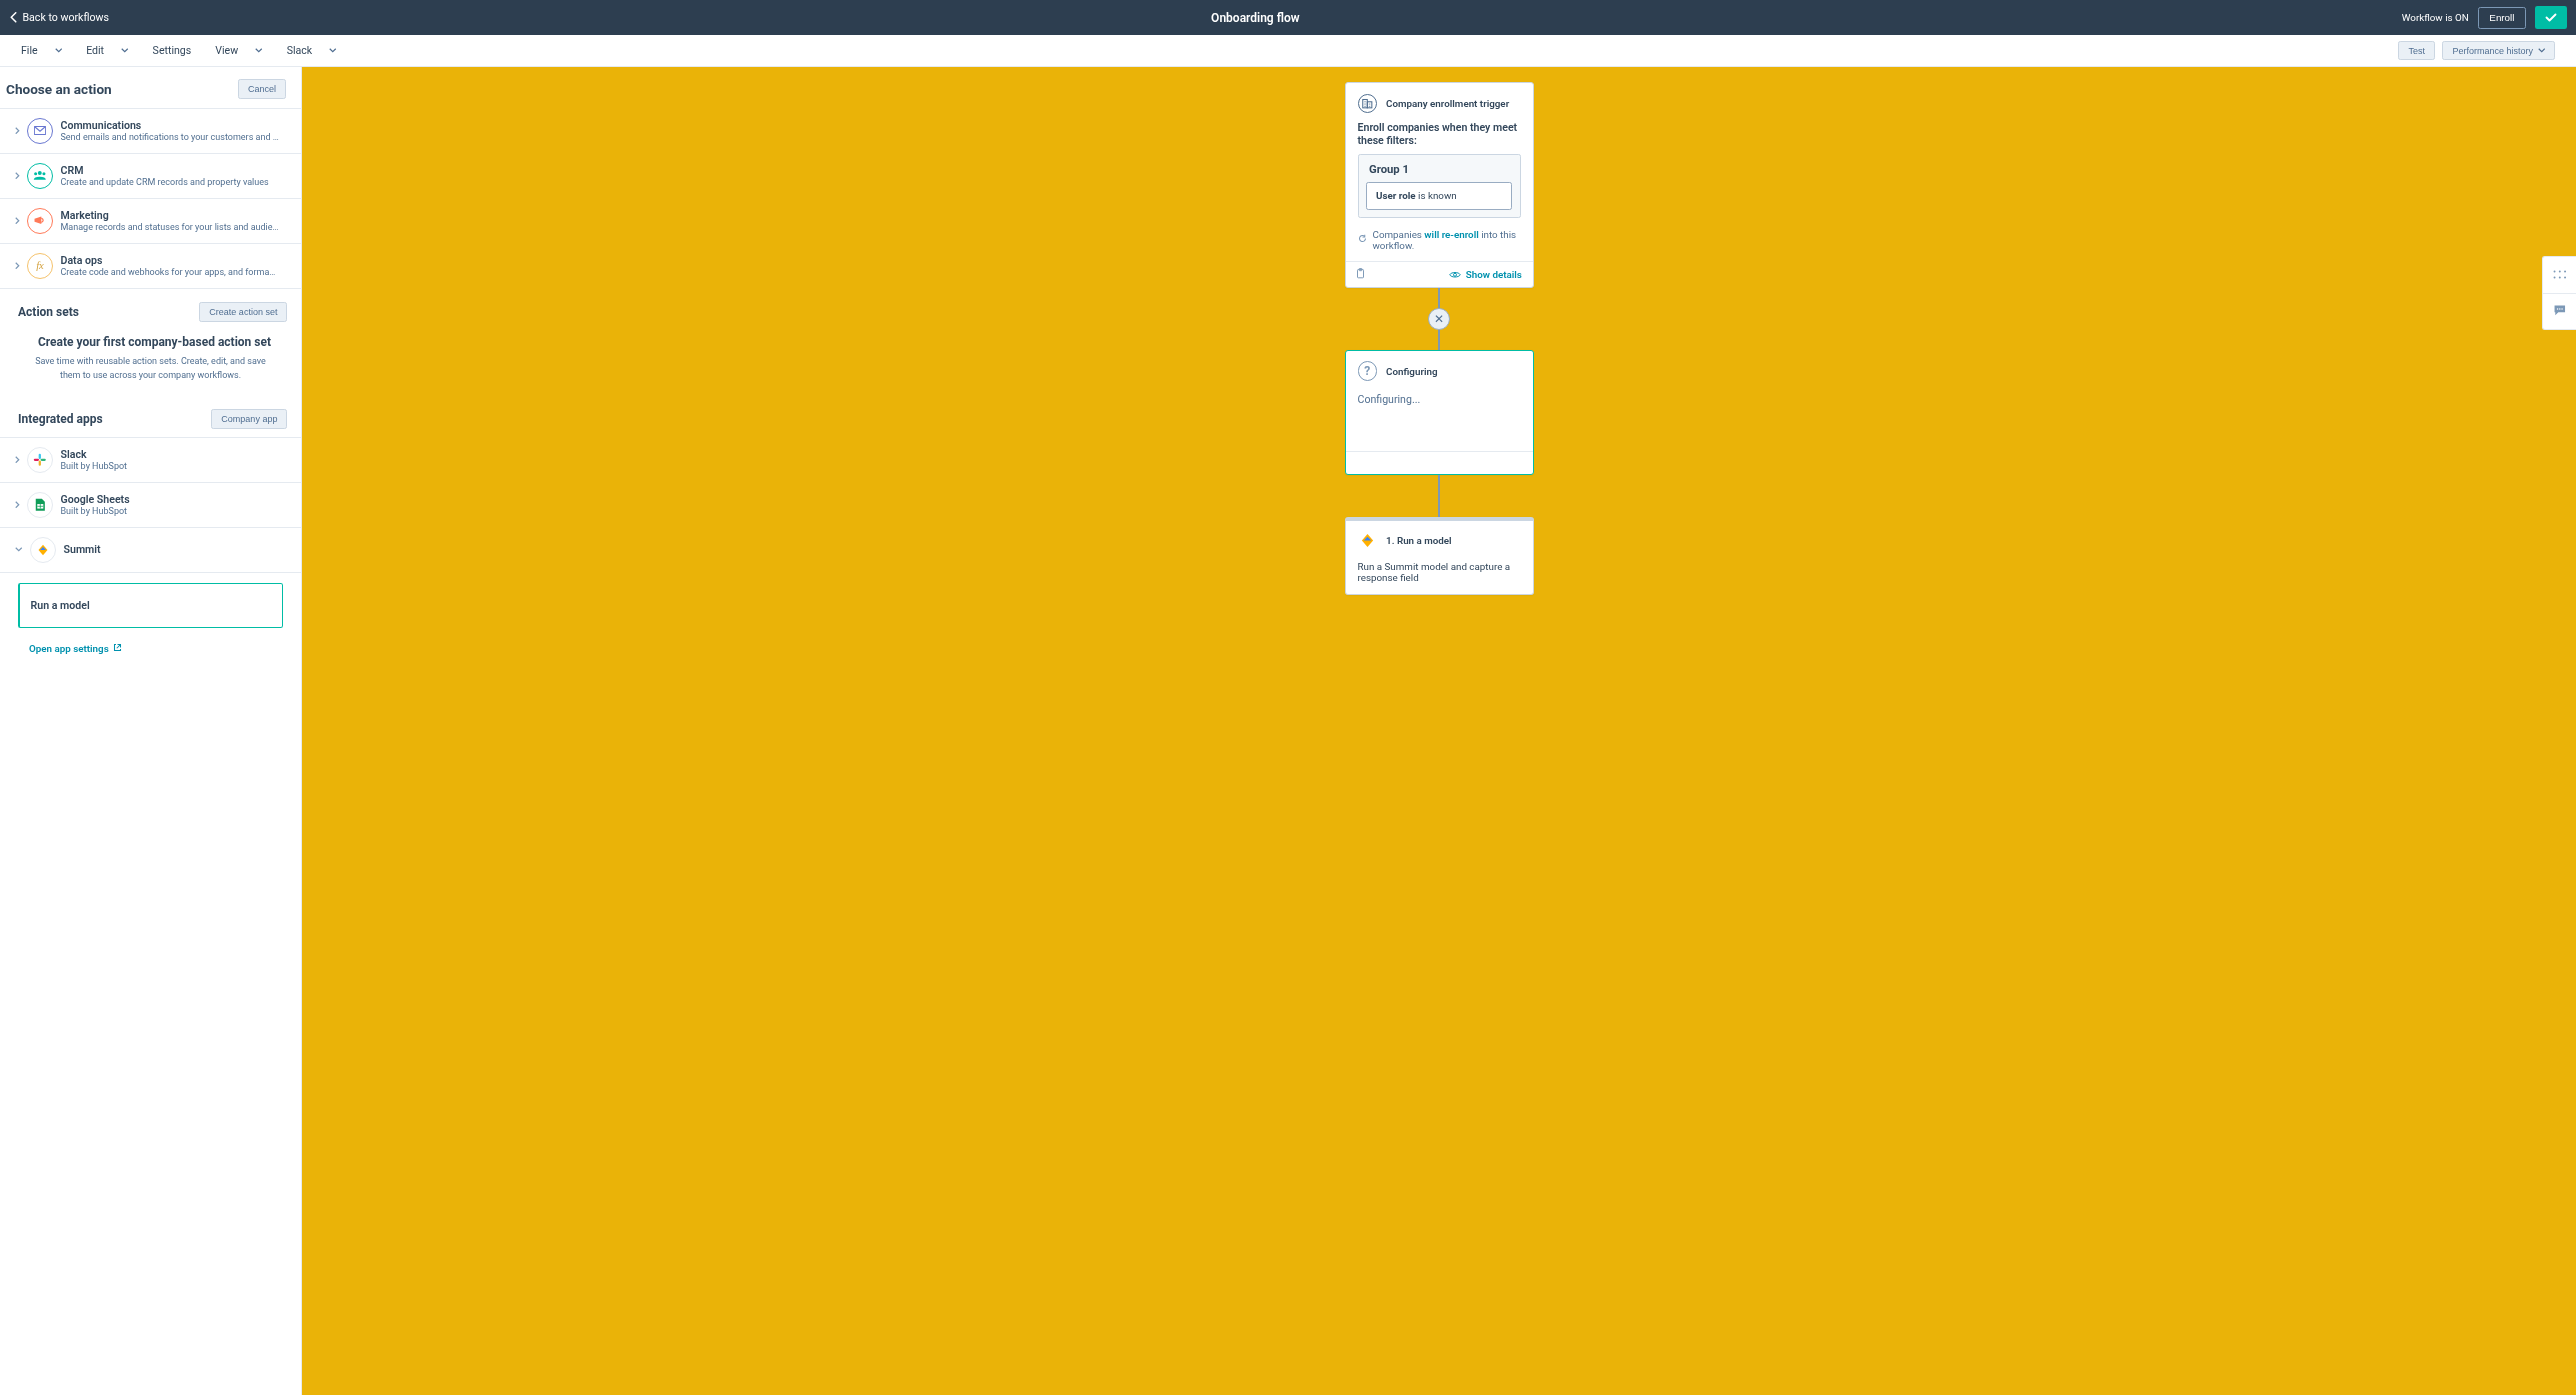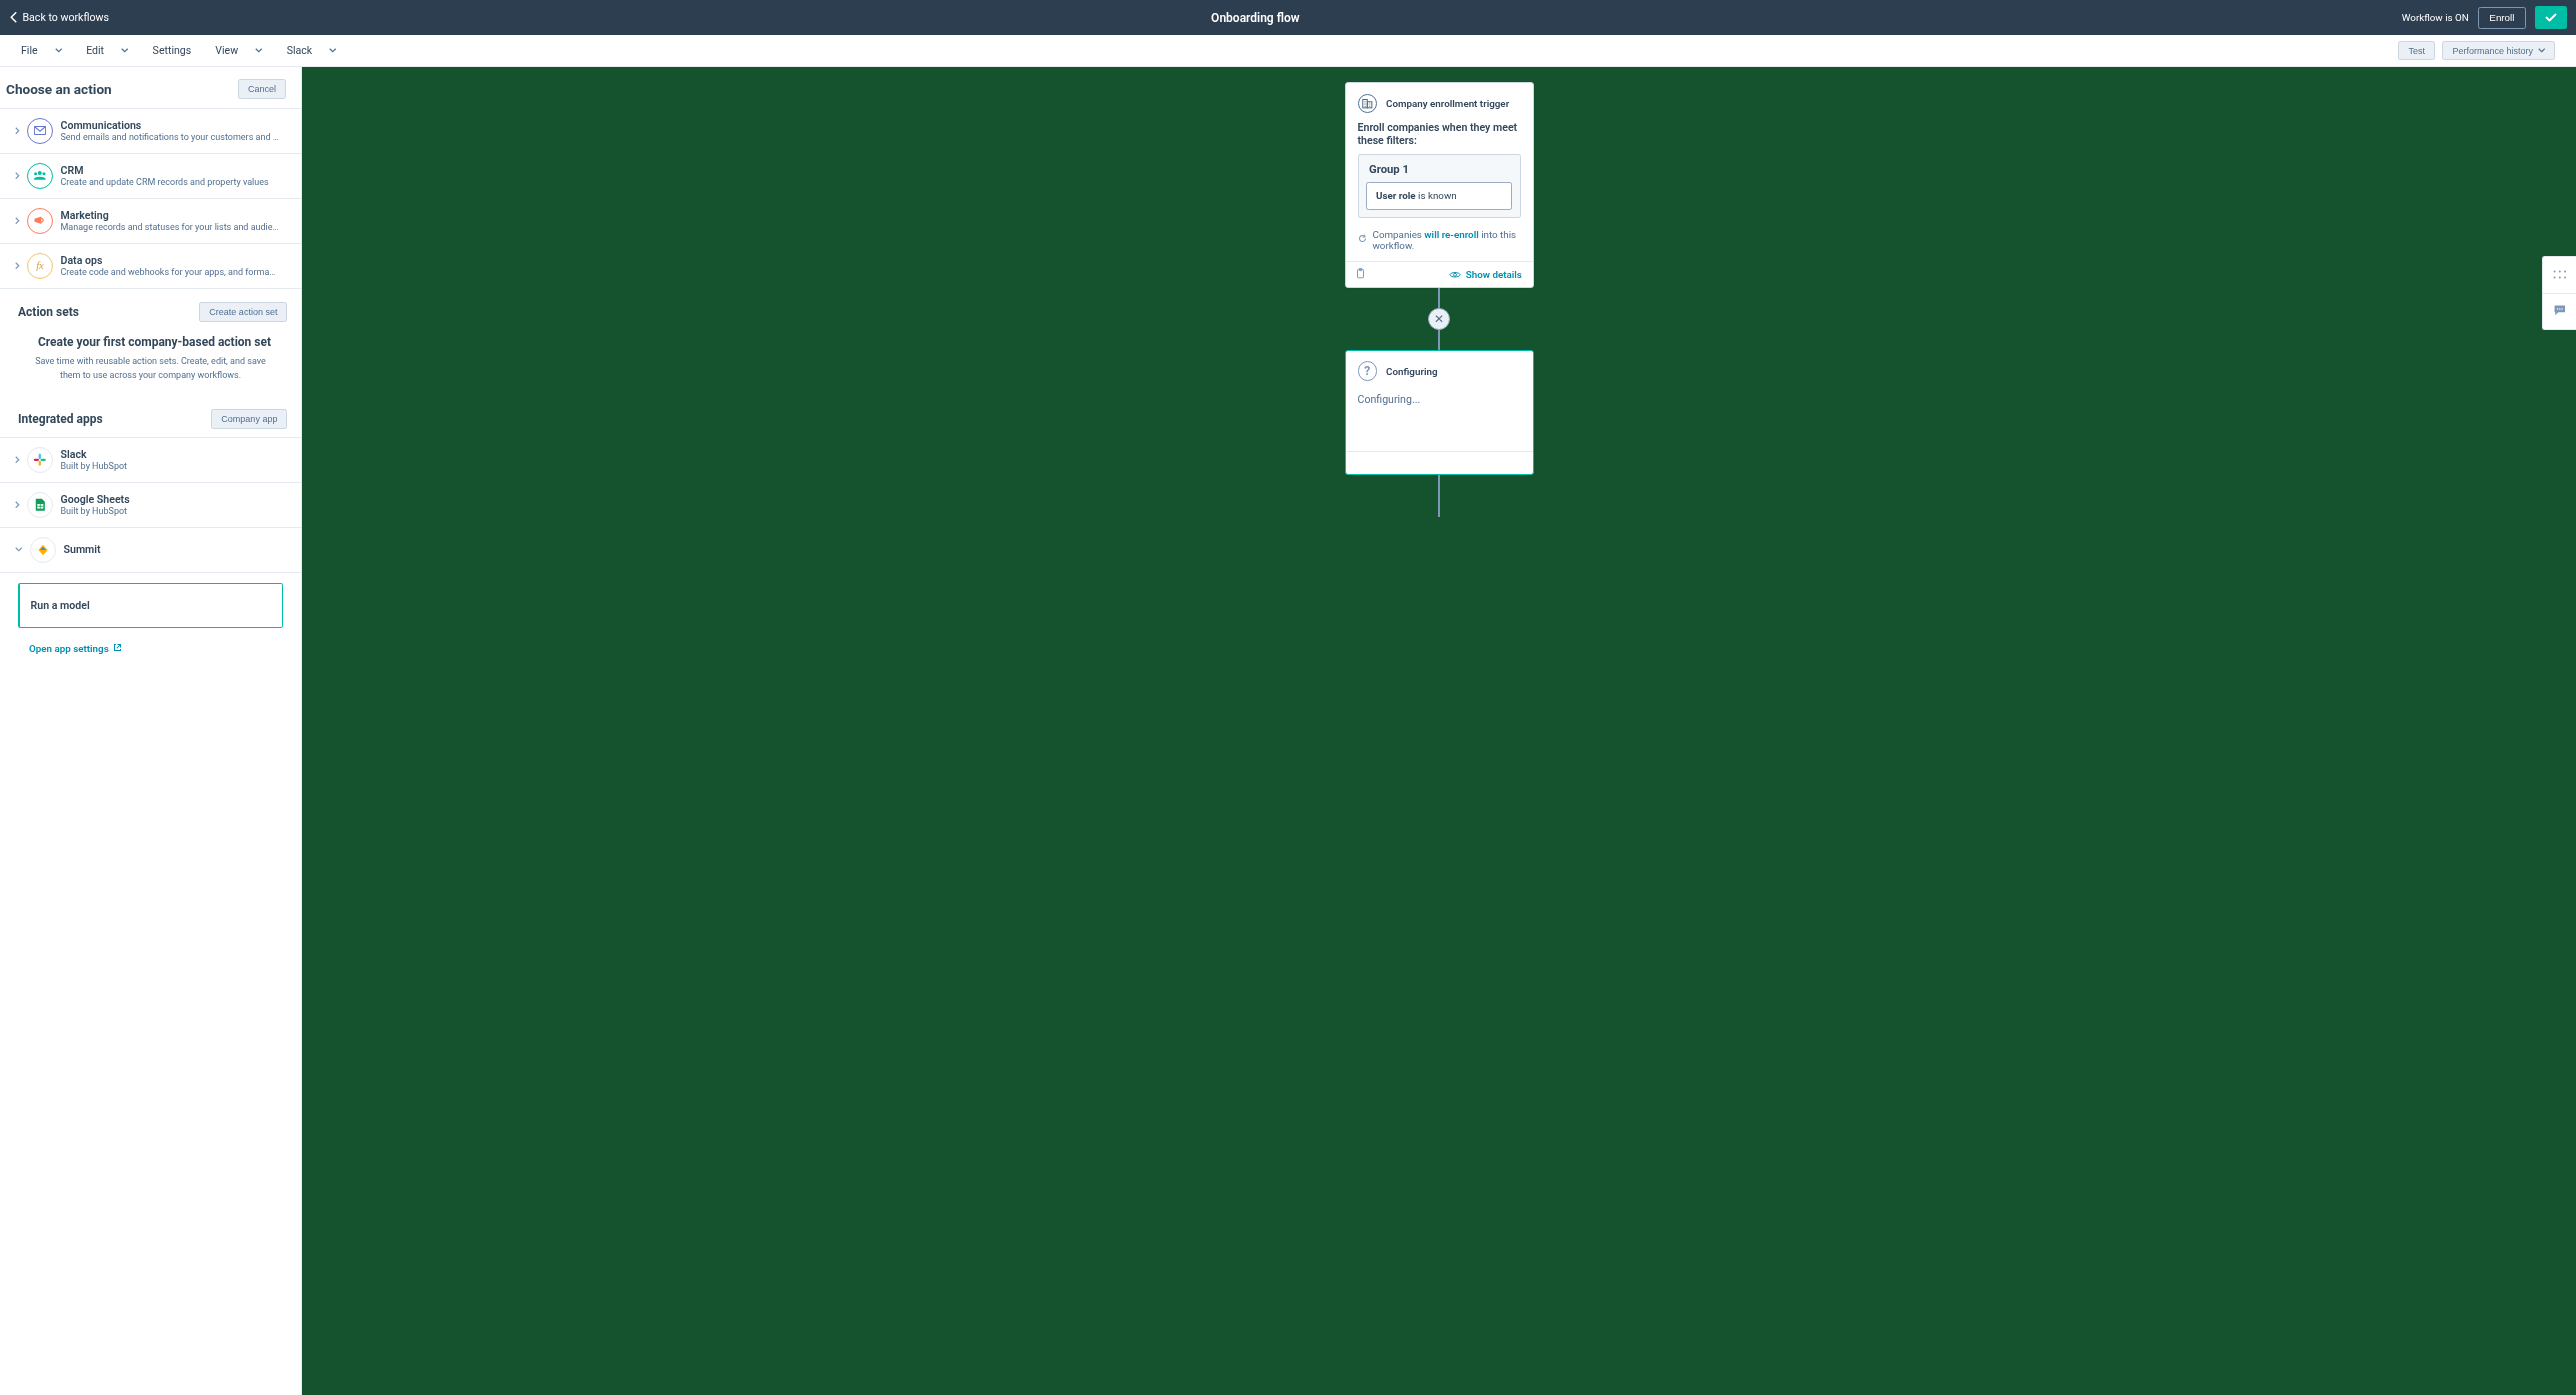--- a/index.html
+++ b/index.html
@@ -65,21 +65,21 @@
     border: 0.8px solid #cbd6e2;
     color: #506e91;
     padding: 3.8px 9px;
     border-radius: 2.3px;
     font-size: 9px;
     cursor: pointer;
     display: flex; align-items: center; gap: 4.5px;
   }
 
   
-  .main { flex: 1; display: flex; min-height: 0; background: #14532d; position: relative; }
+  .main { flex: 1; display: flex; min-height: 0; background: #eab308; position: relative; }
 
   
   .sidebar {
     width: 302px;
     background: #fff;
     border-right: 0.8px solid #e5eaf0;
     display: flex;
     flex-direction: column;
     min-height: 0;
   }
@@ -570,20 +570,32 @@
             <span style="font-weight:700;">?</span>
           </span>
           <span class="card-head-title">Configuring</span>
         </div>
         <div class="config-body">Configuring...</div>
         <div style="border-top:0.8px solid #e5eaf0;height:22.6px;"></div>
       </div>
 
       <div class="connector-long"></div>
 
+      <div class="card runmodel-card">
+        <div class="card-head">
+          <span class="card-head-icon summit">
+            <svg width="15" height="15" viewBox="0 0 16 16">
+                <path d="M8 1 L14 8 L8 15 L2 8 Z" fill="#ffb000"></path>
+                <path d="M4 8 L8 4 L12 8" fill="#3b82f6"></path>
+              </svg>
+          </span>
+          <span class="card-head-title">1. Run a model</span>
+        </div>
+        <div class="runmodel-desc">Run a Summit model and capture a response field</div>
+      </div>
 
     </div>
   </div>
 
   <div class="right-rail">
     <div class="rail-btn">
       <span>
         <svg width="13.6" height="9" viewBox="0 0 18 12">
           <circle cx="2" cy="2" r="1.3" fill="#7c98b6"></circle>
             <circle cx="9" cy="2" r="1.3" fill="#7c98b6"></circle>

